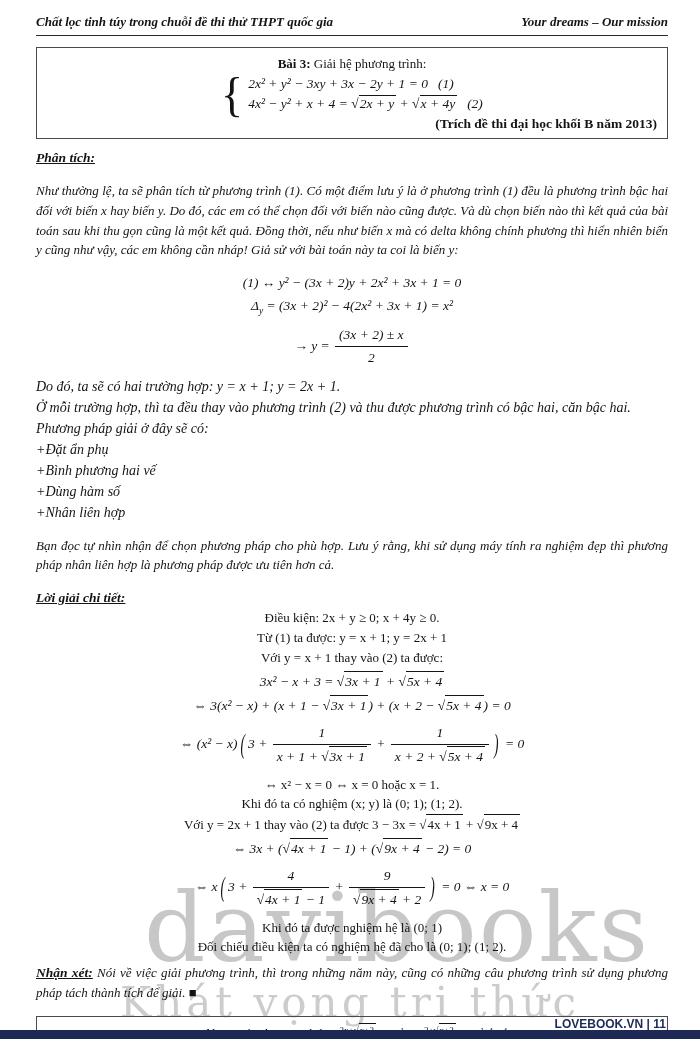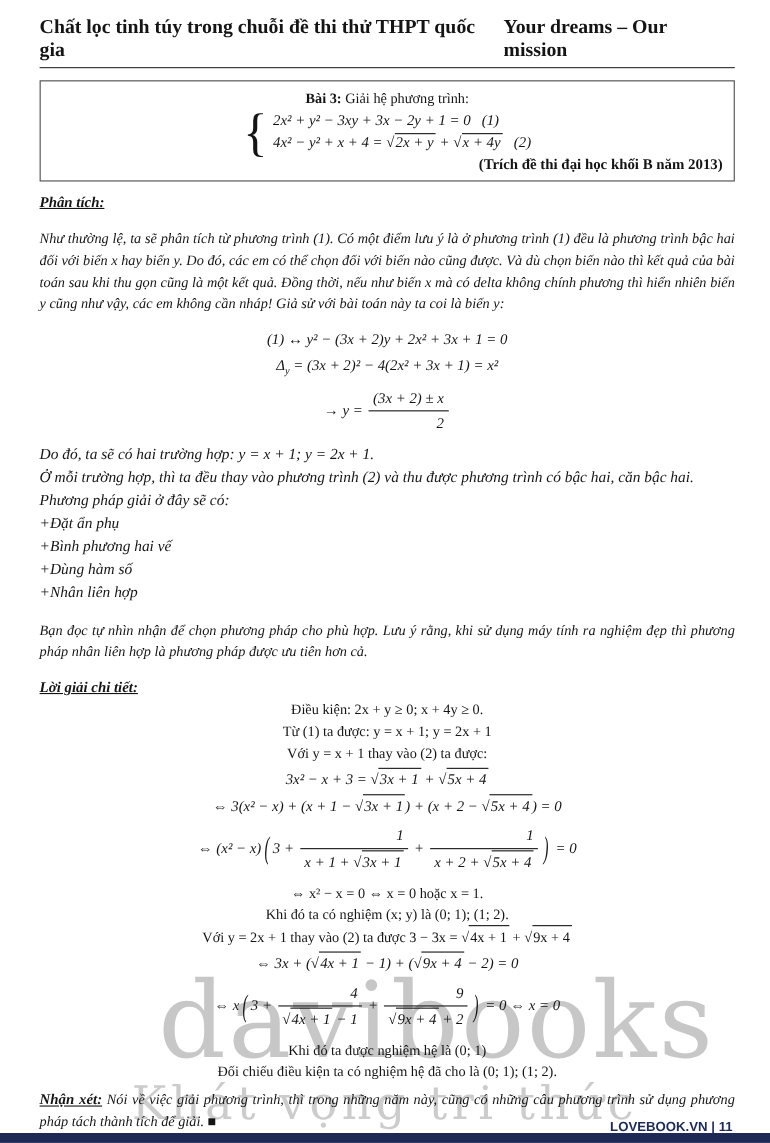--- a/index.html
+++ b/index.html
@@ -8,21 +8,21 @@
     background:#ffffff;
     font-family:"Liberation Serif", serif;
     color:#141414;
     position:relative;
     overflow:hidden;
   }
   .page { position:relative; z-index:1; padding:14px 32px 0 36px; }
 
   
   .page-header { display:flex; justify-content:space-between; align-items:baseline;
-    font-weight:bold; font-size:18px; padding-bottom:5px; }
+    font-weight:bold; font-style:italic; font-size:13px; padding-bottom:5px; }
   .header-rule { border-top:1.6px solid #2a2a2a; margin-bottom:11px; }
 
   
   .problem-box { border:1.3px solid #4a4a4a; padding:6px 10px; font-size:13.5px; }
   .problem-label { font-weight:bold; }
   .source { text-align:right; font-weight:bold; margin-top:2px; font-size:13.5px; }
 
   .system { display:flex; justify-content:center; align-items:center; margin:1px 0 2px 0; }
   .brace { font-size:46px; font-weight:300; line-height:0.85; margin-right:5px;
     transform:scaleY(1.05); display:inline-block; }
@@ -37,21 +37,21 @@
   .italic-line { font-style:italic; font-size:14px; line-height:1.5; }
   .math-center { text-align:center; font-style:italic; font-size:13.5px; line-height:1.5; margin:3px 0; }
   .math-center.tall { margin:7px 0; }
   .inline-heading { display:inline; }
   .remark-text { font-style:italic; }
 
   
   .sqrt { display:inline-block; white-space:nowrap; }
   .sqrt-sign { display:inline-block; }
   .sqrt-rad { display:inline-block; border-top:1.2px solid currentColor; padding:0 2px 0 1px; }
-  .frac { display:inline-block; vertical-align:middle; text-align:right; margin:0 2px; }
+  .frac { display:inline-block; vertical-align:middle; text-align:center; margin:0 2px; }
   .frac-num { display:block; padding:0 4px 1px 4px; }
   .frac-den { display:block; border-top:1.2px solid currentColor; padding:1px 4px 0 4px; }
   .bigp { display:inline-block; transform:scaleY(2.1); margin:0 3px; font-weight:300; }
   sup { font-size:0.7em; }
   sub { font-size:0.7em; }
 
   
   .watermark { position:absolute; left:0; width:100%; text-align:center; z-index:0; pointer-events:none; }
   .wm1 { top:872px; font-size:96px; color:#9b9b9b; opacity:0.55; letter-spacing:2px;
     font-family:"DejaVu Serif", serif;margin-left:47px; }

